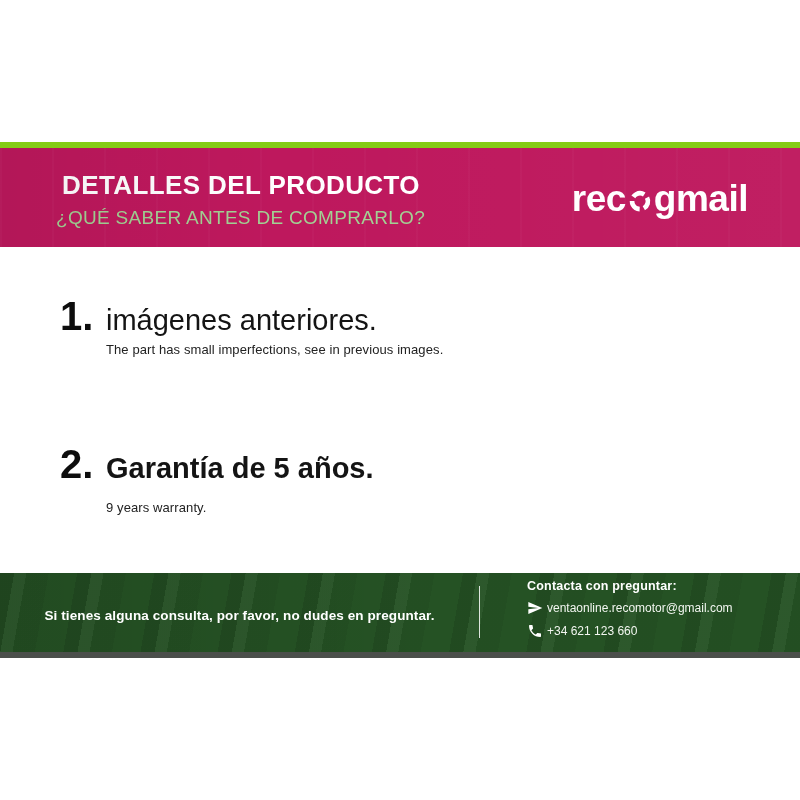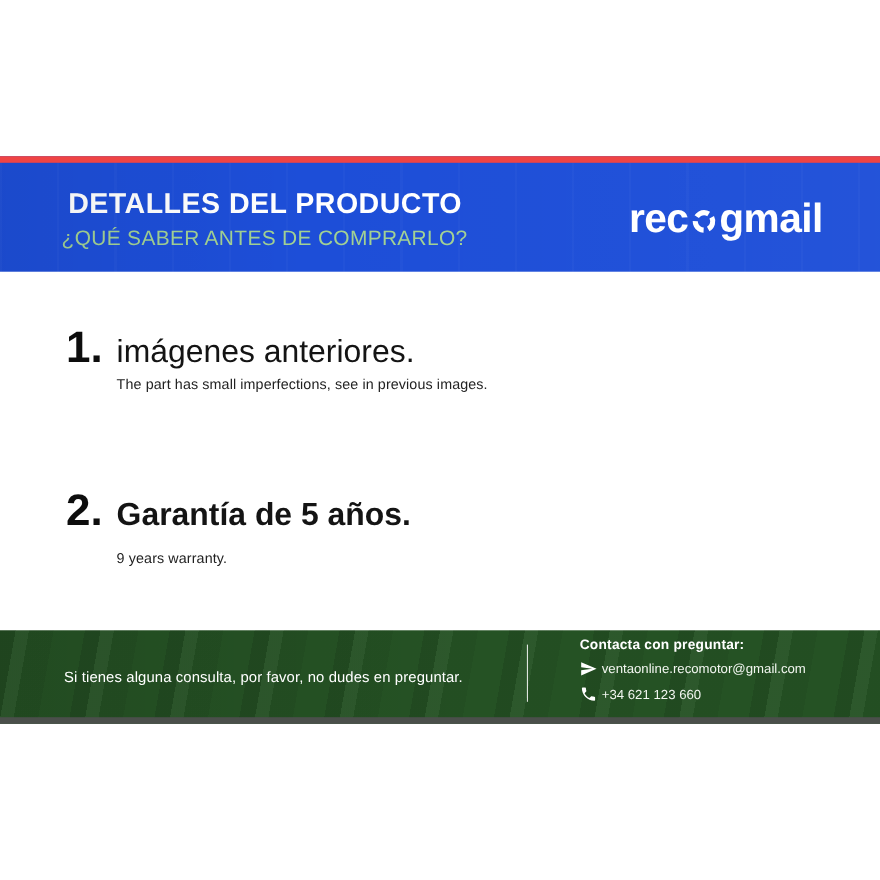--- a/index.html
+++ b/index.html
@@ -7,22 +7,22 @@
     width:800px;height:800px;position:relative;overflow:hidden;
     background:#ffffff;
     font-family:"Liberation Sans", sans-serif;
     -webkit-font-smoothing:antialiased;
   }
 
   
   .header-band{
     position:absolute;left:0;top:142px;width:800px;height:105px;
     box-sizing:border-box;
-    background:#1d4ed8;
-    border-top:6px solid #ef4444;
+    background:#be185d;
+    border-top:6px solid #84cc16;
   }
   .header-band::after{
     content:"";position:absolute;inset:0;pointer-events:none;
     background:
       repeating-linear-gradient(90deg, rgba(255,255,255,0.025) 0 2px, transparent 2px 52px),
       linear-gradient(90deg, rgba(0,0,0,0.06) 0%, transparent 35%, rgba(255,255,255,0.03) 100%);
   }
   .header-title{
     position:absolute;left:62px;top:22px;
     font-size:26px;font-weight:700;color:#ffffff;letter-spacing:0.4px;
@@ -72,21 +72,21 @@
         rgba(0,0,0,0.10) 0 14px,
         rgba(255,255,255,0.035) 14px 26px,
         rgba(0,0,0,0.05) 26px 48px,
         transparent 48px 76px),
       linear-gradient(90deg, rgba(0,0,0,0.08), transparent 55%);
   }
   .footer-message{
     position:absolute;left:0;top:0;width:479px;height:85px;
     display:flex;align-items:center;justify-content:center;
     padding:0 28px;box-sizing:border-box;text-align:center;
-    font-size:13.5px;font-weight:400;color:#ffffff;letter-spacing:0.1px;
+    font-size:13.5px;font-weight:700;color:#ffffff;letter-spacing:0.1px;
     z-index:2;
   }
   .footer-divider{
     position:absolute;left:479px;top:13px;width:1px;height:52px;
     background:rgba(255,255,255,0.85);z-index:2;
   }
   .contact{
     position:absolute;left:527px;top:6px;color:#ffffff;z-index:2;
   }
   .contact-heading{font-size:12.5px;font-weight:700;letter-spacing:0.2px;}

